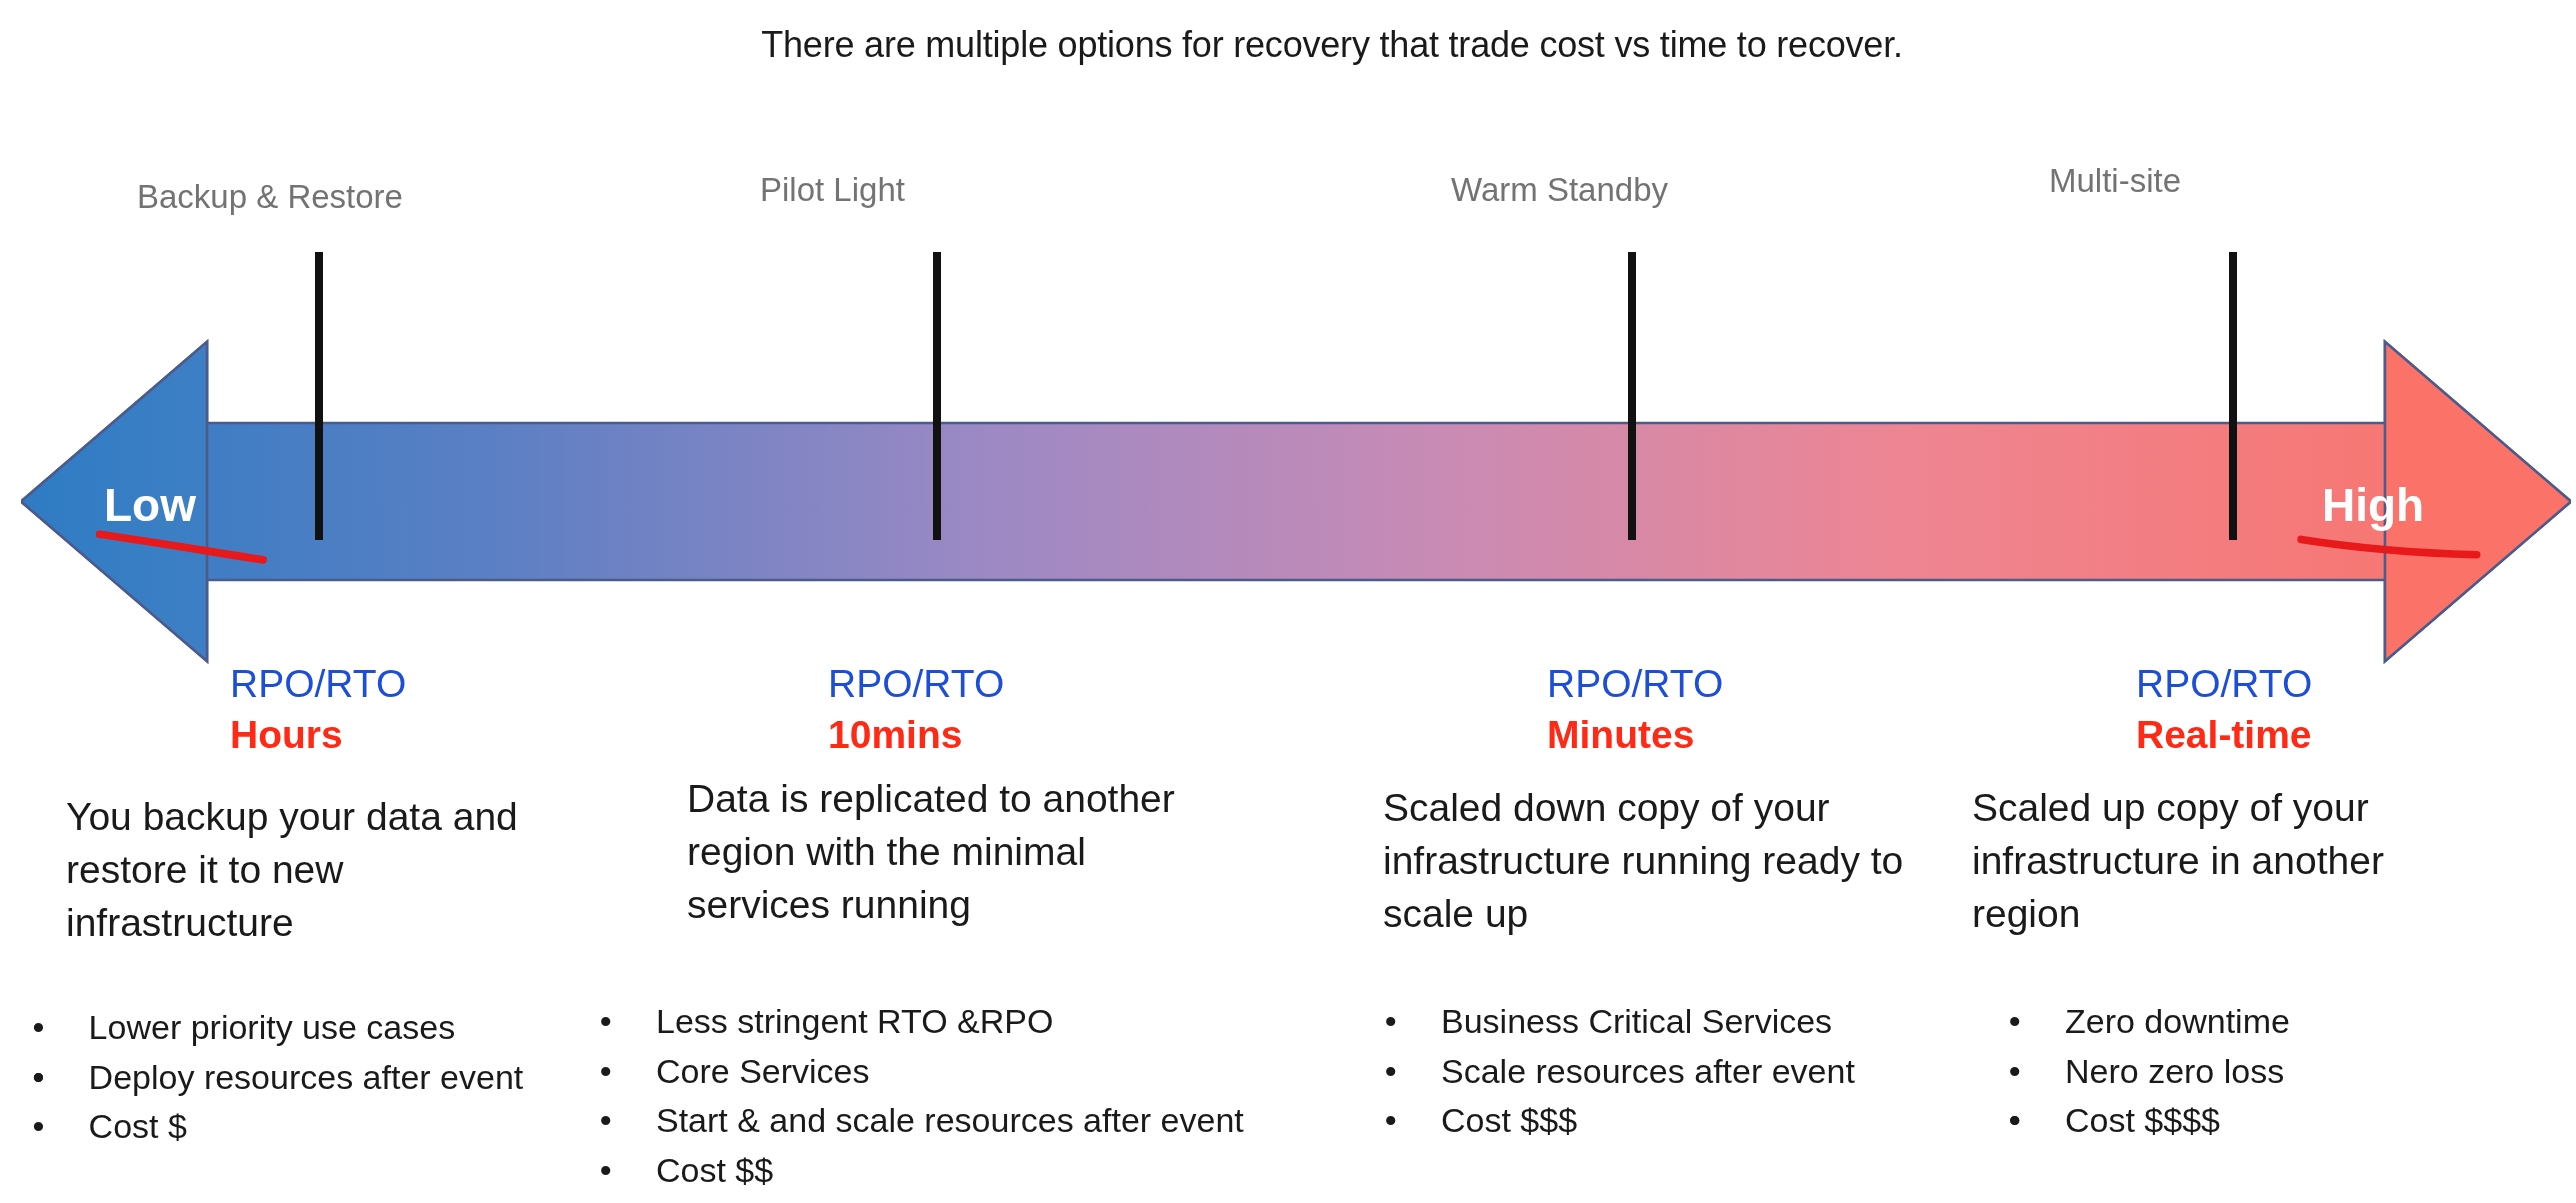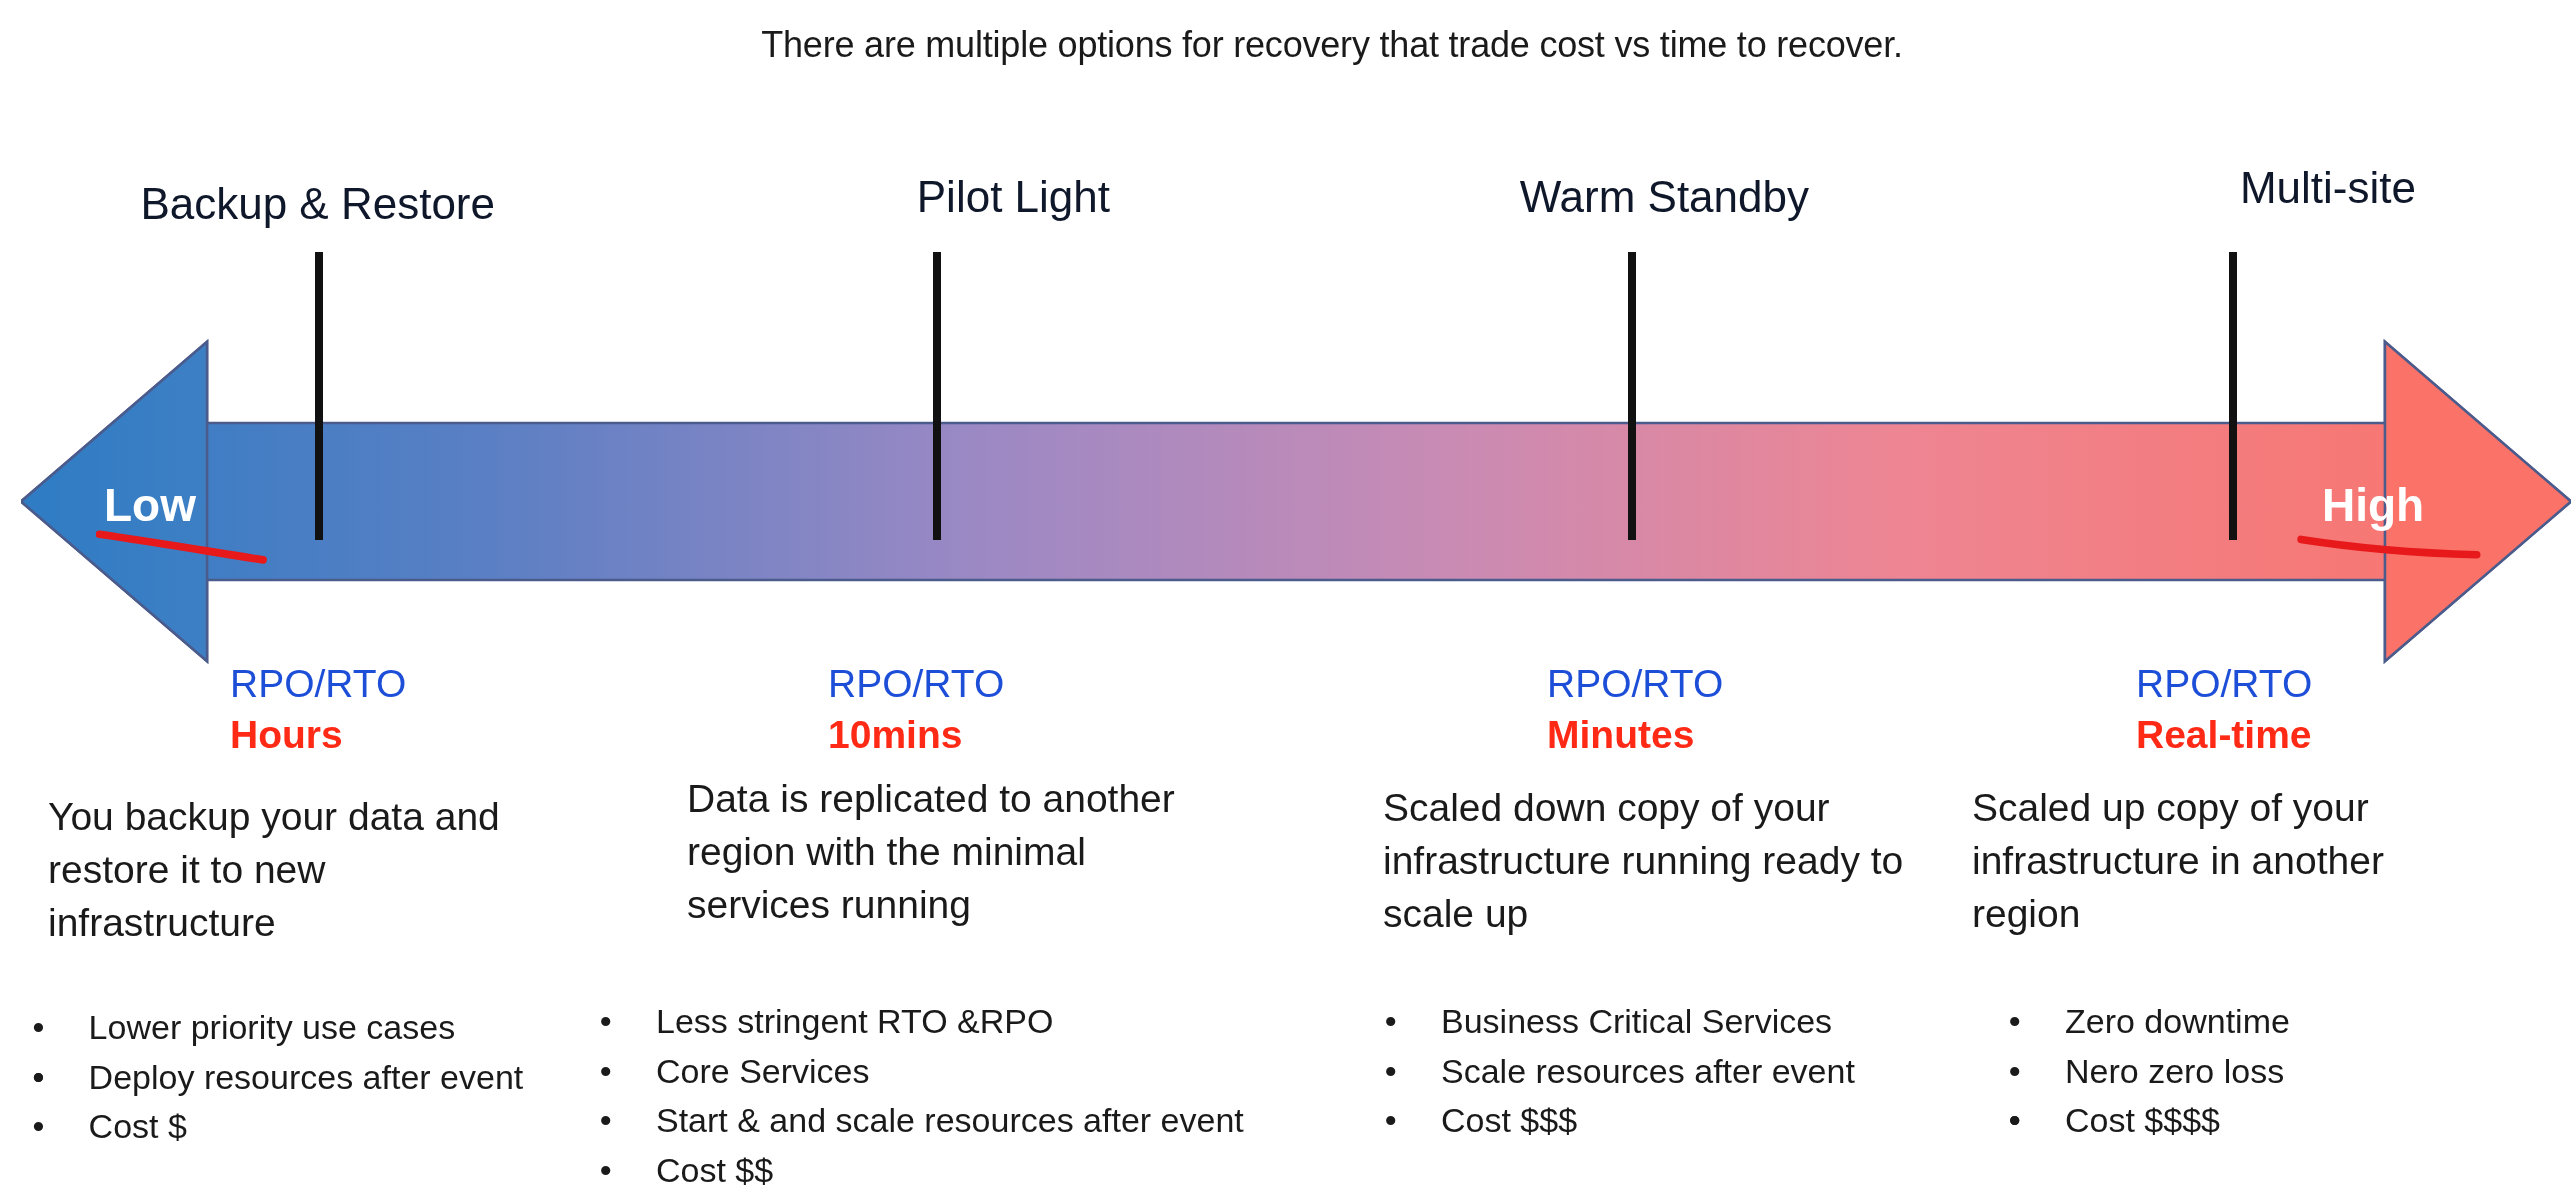--- a/index.html
+++ b/index.html
@@ -52,24 +52,24 @@
     position:absolute;
     width:7.7px;
     background:#111111;
     top:252px;
     height:288px;
   }
 
   
   .stage-head{
     position:absolute;
-    font-size:44px;
+    font-size:33px;
     font-weight:400;
-    color:#0f172a;
-    text-align:right;
+    color:#737373;
+    text-align:left;
     line-height:1.18;
     white-space:nowrap;
   }
 
   
   .metric{
     position:absolute;
     text-align:left;
     line-height:1.18;
   }
@@ -187,21 +187,21 @@
 <div class="metric" style="left:1547px; top:661px;">
   <span class="m-label">RPO/RTO</span>
   <span class="m-value">Minutes</span>
 </div>
 
 <div class="metric" style="left:2136px; top:661px;">
   <span class="m-label">RPO/RTO</span>
   <span class="m-value">Real-time</span>
 </div>
 
-<div class="desc" style="left:48px; top:790px; width:452px;">You backup your data and restore it to new infrastructure</div>
+<div class="desc" style="left:66px; top:790px; width:452px;">You backup your data and restore it to new infrastructure</div>
 
 <div class="desc" style="left:687px; top:772px; width:521px;">Data is replicated to another region with the minimal services running</div>
 
 <div class="desc" style="left:1383px; top:781px; width:538px;">Scaled down copy of your infrastructure running ready to scale up</div>
 
 <div class="desc" style="left:1972px; top:781px; width:529px;">Scaled up copy of your infrastructure in another region</div>
 
 <ul class="bullets" style="left:25.6px; top:1003px;">
   <li>
     <span class="bullet-dot">•</span>

